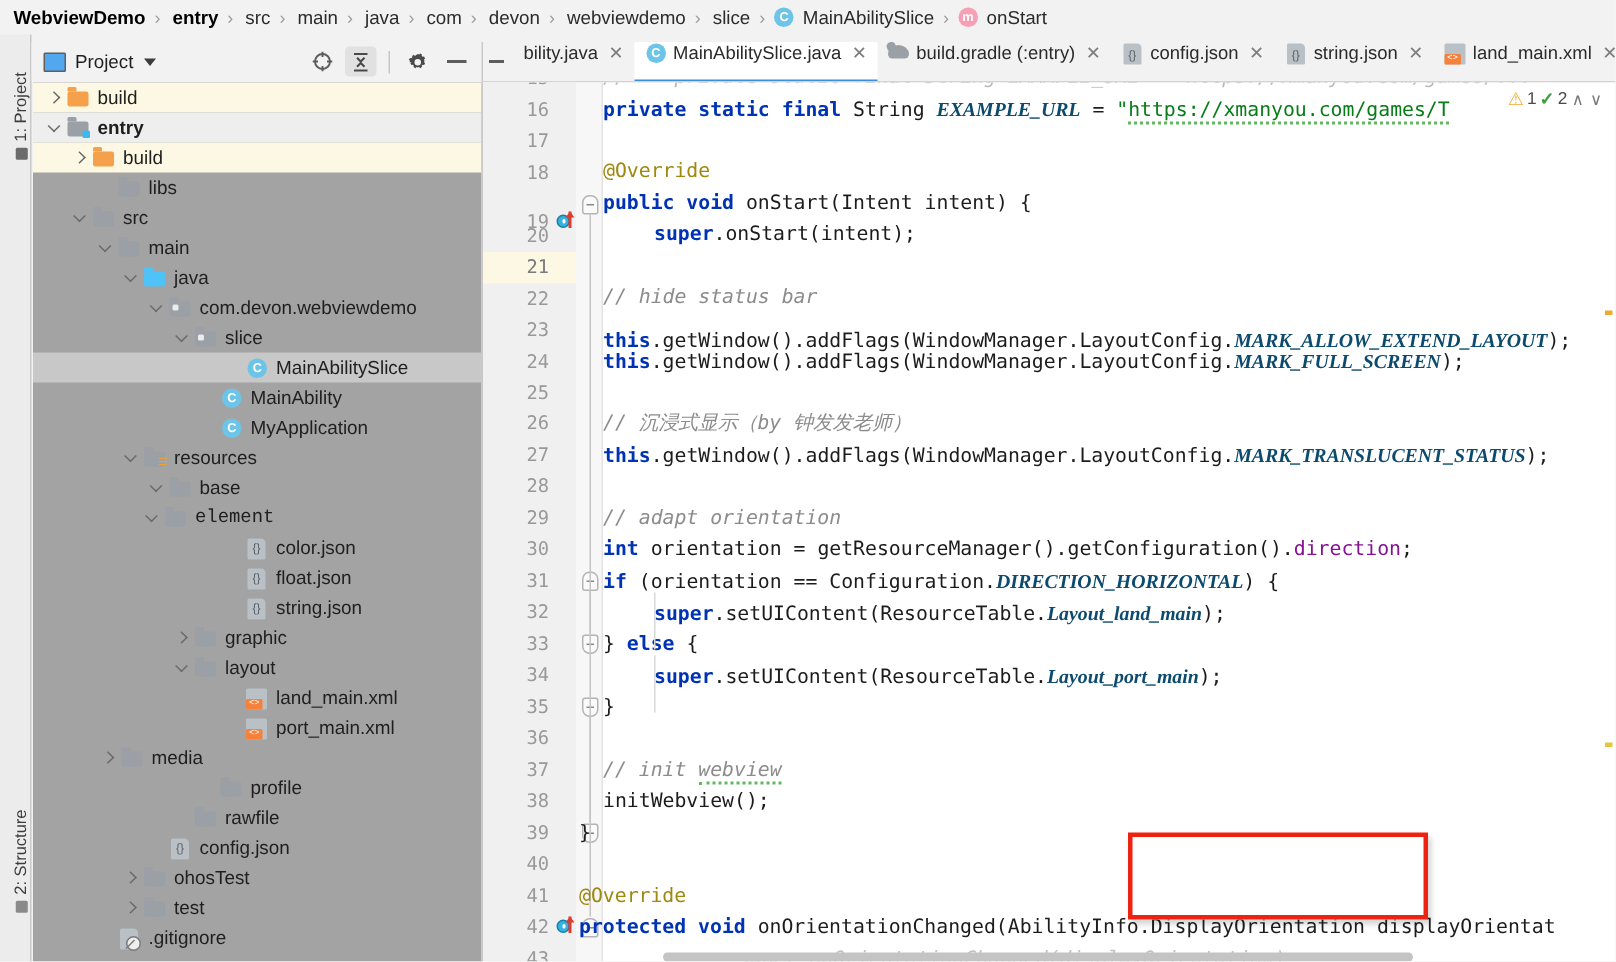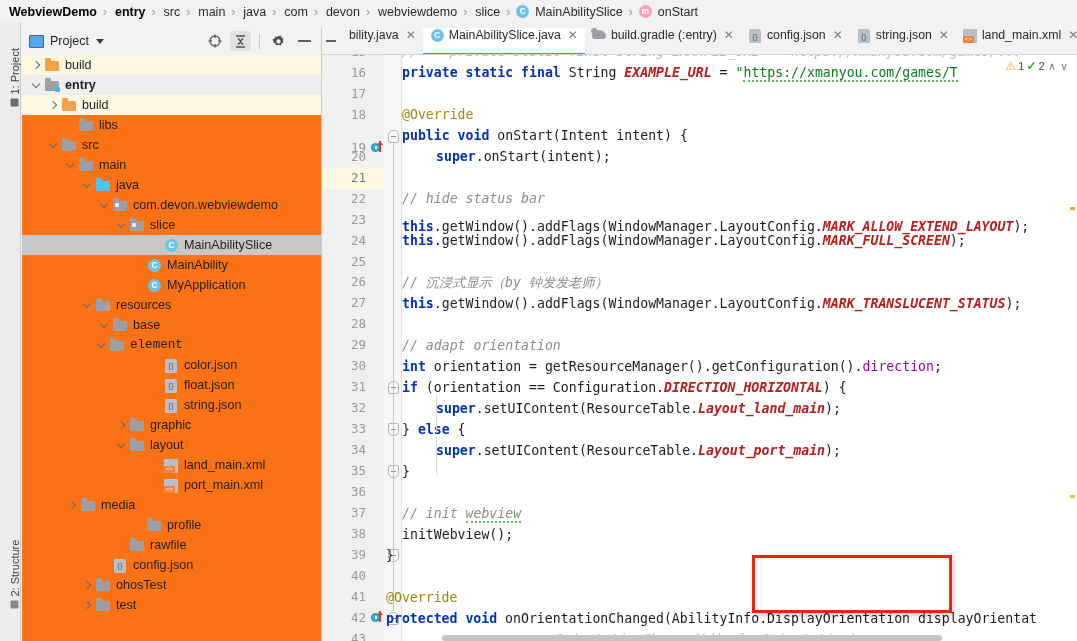--- a/index.html
+++ b/index.html
@@ -69,21 +69,21 @@
   }
   .ph-tools { margin-left: auto; display: flex; align-items: center; gap: 5px; padding-right: 6px; }
   .ph-btn { width: 21px; height: 20px; display: flex; align-items: center; justify-content: center; }
   .ph-btn.boxed { background: #e1e1e1; border-radius: 3px; }
   .ph-div { width:1px; height: 15px; background: #c6c6c6; margin: 0 3px; }
   .dash { width: 13px; height: 1.6px; background: #5d5d5d; }
 
   
   .tree {
     position: absolute; left: 22px; top: 55px; width: 299px; height: 586px;
-    background: #f97316; overflow: hidden; font-size: 12.6px; color: #1f1f1f;
+    background: #a3a3a3; overflow: hidden; font-size: 12.6px; color: #1f1f1f;
   }
   .trow { position: relative; height: 20px; display: flex; align-items: center; white-space: nowrap; }
   .trow.hl-yellow { background: #fdf8e3; }
   .trow.hl-sel { background: #c8c8c8; }
   .trow.hl-grey { background: #eeeeee; }
   .tw { display:inline-block; width: 13px; height: 13px; position: relative; flex: 0 0 auto; margin-right: 2px;}
   .tw.r::before, .tw.d::before {
     content:''; position:absolute; left: 3px; top: 3.5px;
     width: 5px; height: 5px; border-right: 1.4px solid #6a6a6a; border-bottom: 1.4px solid #6a6a6a;
   }
@@ -184,21 +184,21 @@
 
   .code {
     position: absolute; left: 0; white-space: pre;
     font-family: "DejaVu Sans Mono", monospace; font-size: 13.2px;
     line-height: 20.95px; color: #1c1c1c;
   }
   .kw { color: #0033b3; font-weight: bold; }
   .cmt { color: #8c8c8c; font-style: italic; }
   .cmt-dim { color: #b8b8b8; font-style: italic; }
   .str { color: #067d17; }
-  .sf  { color: #b91c1c; font-style: italic; font-weight: bold; }
+  .sf  { color: #0c4a6e; font-style: italic; font-weight: bold; font-family: Liberation Serif, serif; }
   .fld { color: #871094; }
   .ann { color: #9e880d; }
   .squig { border-bottom: 2px dotted #61b861; }
 
   
   .redbox {
     position: absolute; left: 430px; top: 500px; width: 200px; height: 58px;
     border: 3.5px solid #ee2211; background: #ffffff;
     box-shadow: 2px 3px 4px rgba(0,0,0,0.18);
   }
@@ -503,20 +503,27 @@
         </span>
         <span class="tlabel">ohosTest</span>
       </div>
       <div class="trow " style="padding-left: 59px;">
         <span class="tw r"></span>
         <span class="fi">
           <span class="fo grey"></span>
         </span>
         <span class="tlabel">test</span>
       </div>
+      <div class="trow " style="padding-left: 42px;">
+        <span class="tw "></span>
+        <span class="fi">
+          <span class="gitico"></span>
+        </span>
+        <span class="tlabel">.gitignore</span>
+      </div>
     </div>
   <div class="tree-scroll"></div>
   <div class="panel-divider"></div>
 
   <div class="tabbar">
     <div class="tb-dash">
         <span class="dash"></span>
       </div>
     <div class="tab">
       <span>bility.java</span>

